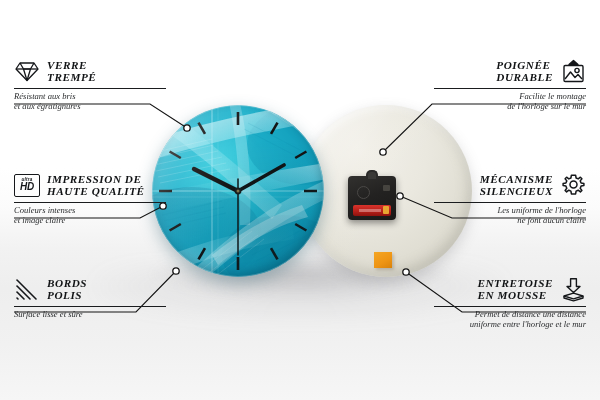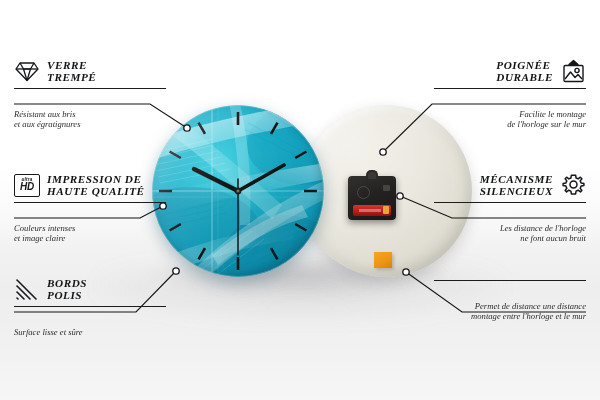--- a/index.html
+++ b/index.html
@@ -126,21 +126,21 @@
     letter-spacing:0.55px;
     line-height:12.4px;
     color:#111315;
     text-transform:uppercase;
   }
   .label.right .title { }
   .label .rule {
     height:1px; background:#1a1c1e; margin-top:4px; width:100%;
   }
   .label .sub {
-    margin-top:20px;
+    margin-top:2px;
     font-family:"Liberation Serif", serif;
     font-size:8.6px;
     line-height:10.4px;
     color:#2a2c2e;
   }
   .label.right .sub { text-align:right; }
 
   
   #lbl-verre   { left:14px;  top:58px;  }
   #lbl-impr    { left:14px;  top:172px; }
@@ -412,26 +412,39 @@
       </span>
       <span class="ico">
         <svg width="25" height="25" viewBox="0 0 25 25" fill="none" stroke="#15171a" stroke-width="1.5" stroke-linejoin="round">
           <path d="M12.5 2.2 L14.6 2.2 L15.1 5.0 L17.2 5.9 L19.4 4.2 L20.9 5.7 L19.2 7.9 L20.1 10.0 L22.9 10.5 L22.9 12.6 L20.1 13.1 L19.2 15.2 L20.9 17.4 L19.4 18.9 L17.2 17.2 L15.1 18.1 L14.6 20.9 L12.5 20.9 L10.4 20.9 L9.9 18.1 L7.8 17.2 L5.6 18.9 L4.1 17.4 L5.8 15.2 L4.9 13.1 L2.1 12.6 L2.1 10.5 L4.9 10.0 L5.8 7.9 L4.1 5.7 L5.6 4.2 L7.8 5.9 L9.9 5.0 L10.4 2.2 Z"></path>
           <circle cx="12.5" cy="11.5" r="3.5"></circle>
         </svg>
       </span>
     </div>
     <div class="rule"></div>
     <div class="sub">
-      <span>Les distance de l'horloge</span><br>
-      <span>ne font aucun bruit</span>
+      <span>Les uniforme de l'horloge</span><br>
+      <span>ne font aucun claire</span>
     </div>
   </div>
 
   <div class="label right" id="lbl-entre">
+    <div class="head">
+      <span class="title">
+        <span>ENTRETOISE</span><br>
+        <span>EN MOUSSE</span>
+      </span>
+      <span class="ico">
+        <svg width="25" height="25" viewBox="0 0 25 25" fill="none" stroke="#15171a" stroke-width="1.4" stroke-linejoin="round">
+          <path d="M9.6 1.8 L15.4 1.8 L15.4 9.5 L19 9.5 L12.5 15.5 L6 9.5 L9.6 9.5 Z"></path>
+          <path d="M12.5 16.2 L22 19.0 L12.5 21.8 L3 19.0 Z"></path>
+          <path d="M3 19.0 L3 21.0 L12.5 23.8 L22 21.0 L22 19.0"></path>
+        </svg>
+      </span>
+    </div>
     <div class="rule"></div>
     <div class="sub">
       <span>Permet de distance une distance</span><br>
-      <span>montage entre l'horloge et le mur</span>
+      <span>uniforme entre l'horloge et le mur</span>
     </div>
   </div>
 
 </div>
 
 </body></html>

